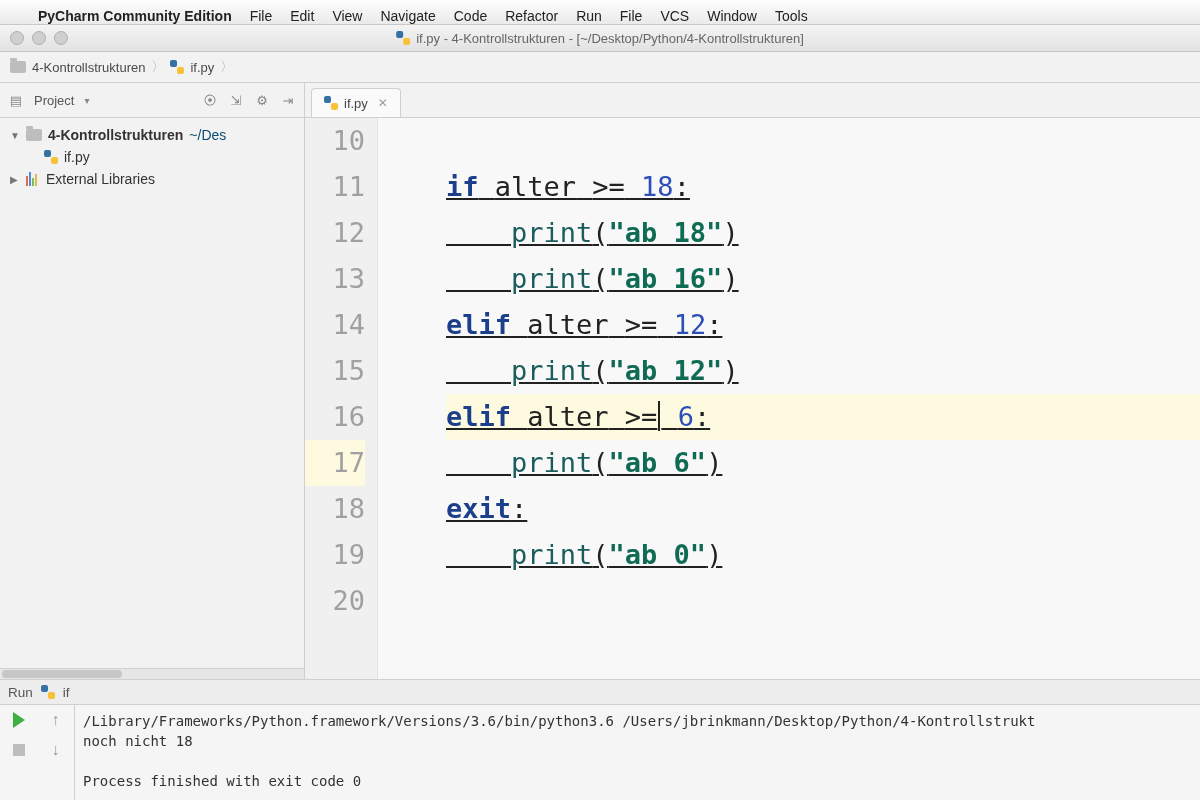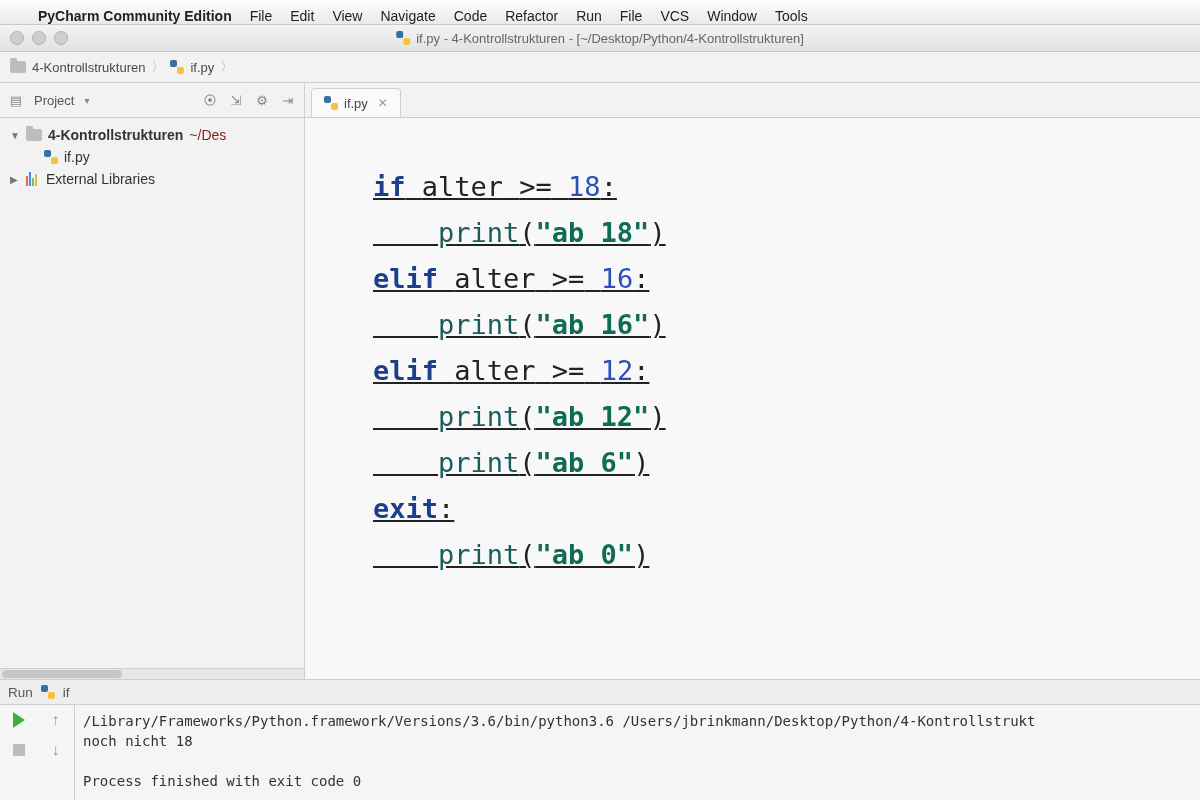--- a/index.html
+++ b/index.html
@@ -103,21 +103,21 @@
   }
   .project-header .label{font-weight:500;}
   .hdr-icon{width:16px;height:16px;display:inline-flex;align-items:center;justify-content:center;color:#888;}
   .chev{font-size:10px;color:#888;}
   .project-tree{flex:1; padding:6px 4px; font-size:14px; color:#333; overflow:hidden;}
   .tree-row{display:flex;align-items:center;gap:6px;padding:3px 2px;white-space:nowrap;}
   .tree-row.lvl1{padding-left:6px;}
   .tree-row.lvl2{padding-left:40px;}
   .tree-row.lvl1b{padding-left:6px;}
   .tree-expander{width:10px;display:inline-block;color:#777;font-size:10px;}
-  .muted{color:#7f1d1d;}
+  .muted{color:#0c4a6e;}
   .lib-icon{
     width:14px;height:14px;display:inline-flex;gap:1px;align-items:flex-end;
   }
   .lib-icon span{width:2px;display:block;}
   .lib-icon span:nth-child(1){height:10px;background:#e06c4b;}
   .lib-icon span:nth-child(2){height:14px;background:#4b8be0;}
   .lib-icon span:nth-child(3){height:8px;background:#7bbf5a;}
   .lib-icon span:nth-child(4){height:12px;background:#e0b84b;}
   .proj-scroll{
     height:10px;background:#e6e6e6;border-top:1px solid var(--panel-border);
@@ -275,28 +275,41 @@
 
   <div class="editor-area">
     <div class="tab-strip">
       <div class="tab">
         <span class="py-icon"></span>
         <span>if.py</span>
         <span class="close">✕</span>
       </div>
     </div>
     <div class="editor-body">
+      <div class="gutter" id="gutter">
+          <div class="gnum">10</div>
+          <div class="gnum">11</div>
+          <div class="gnum">12</div>
+          <div class="gnum">13</div>
+          <div class="gnum">14</div>
+          <div class="gnum">15</div>
+          <div class="gnum">16</div>
+          <div class="gnum hl">17</div>
+          <div class="gnum">18</div>
+          <div class="gnum">19</div>
+          <div class="gnum">20</div>
+        </div>
       <div class="code" id="code">
           <div class="code-line"></div>
           <div class="code-line"><span class="kw">if</span><span> </span><span>alter</span><span> </span><span>&gt;=</span><span> </span><span class="num">18</span><span>:</span></div>
           <div class="code-line"><span>    </span><span class="fn">print</span><span>(</span><span class="str">"ab 18"</span><span>)</span></div>
-          <div class="code-line"><span class="kw">elif</span><span> </span><span>alter</span><span> </span><span>&gt;=</span><span> </span><span class="num">16</span><span>:</span></div>
           <div class="code-line"><span>    </span><span class="fn">print</span><span>(</span><span class="str">"ab 16"</span><span>)</span></div>
           <div class="code-line"><span class="kw">elif</span><span> </span><span>alter</span><span> </span><span>&gt;=</span><span> </span><span class="num">12</span><span>:</span></div>
           <div class="code-line"><span>    </span><span class="fn">print</span><span>(</span><span class="str">"ab 12"</span><span>)</span></div>
+          <div class="code-line hl"><span class="kw">elif</span><span> </span><span>alter</span><span> </span><span>&gt;=</span><span class="caret"></span><span> </span><span class="num">6</span><span>:</span></div>
           <div class="code-line"><span>    </span><span class="fn">print</span><span>(</span><span class="str">"ab 6"</span><span>)</span></div>
           <div class="code-line"><span class="kw">exit</span><span>:</span></div>
           <div class="code-line"><span>    </span><span class="fn">print</span><span>(</span><span class="str">"ab 0"</span><span>)</span></div>
         </div>
     </div>
   </div>
 
 </div>
 
 <div class="run-panel">

